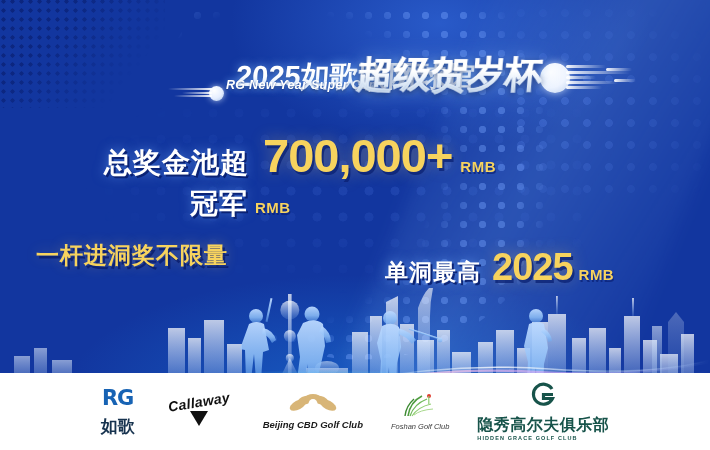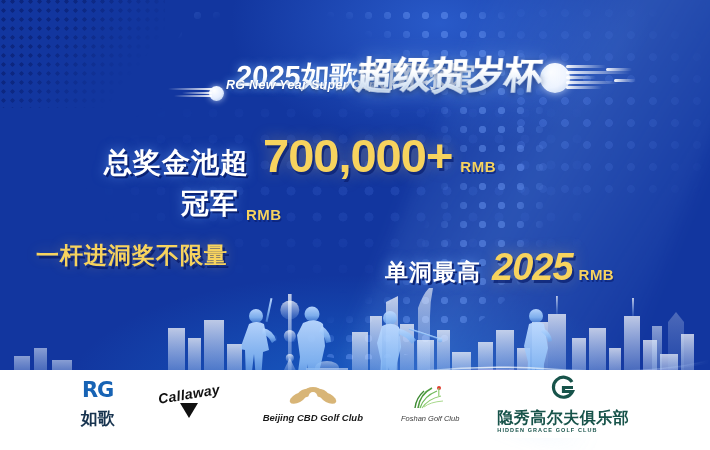--- a/index.html
+++ b/index.html
@@ -134,21 +134,21 @@
     text-shadow:2px 3px 0 rgba(10,32,115,.75), 0 0 16px rgba(255,215,110,.35);
   }
   .rmb {
     font-size:15px; font-weight:bold; color:#F7D35E; letter-spacing:.5px;
     text-shadow:1px 2px 0 rgba(10,32,115,.7);
   }
 
   #line1 { left:104px; top:128px;justify-content:flex-end; }
   #line1 .num-gold { font-size:47px; }
 
-  #line2 { left:181px; top:185px;align-items:flex-end; }
+  #line2 { left:190px; top:185px; }
   #line2 .num-gold { font-size:43px; }
 
   #line3 { left:36px; top:240px; }
   .cn-gold {
     font-size:23px; font-weight:bold; color:#F7D35E; letter-spacing:1px;
     text-shadow:2.5px 3px 0 rgba(10,30,110,.85), 0 0 14px rgba(255,210,100,.3);
   }
   #line3b { left:385px; top:246px; }
   #line3b .cn-white { font-size:23px; }
   #line3b .num-gold { font-size:38px; }
@@ -170,23 +170,23 @@
     background:linear-gradient(90deg, rgba(140,190,255,0.1) 0%, rgba(175,225,255,0.55) 22%, rgba(220,250,255,0.85) 46%, rgba(160,215,255,0.5) 70%, rgba(120,175,245,0.12) 100%);
     filter:blur(1.4px);
   }
   .swoosh {
     position:absolute; right:0; bottom:56px; width:360px; height:34px;
     overflow:hidden; pointer-events:none;
   }
 
   
   .sponsors {
-    position:absolute; left:0; bottom:12px; width:710px; height:68px;
+    position:absolute; left:0; bottom:0; width:710px; height:77px;
     background:#ffffff;
-    display:flex; align-items:center; justify-content:center; gap:38px;
+    display:flex; align-items:center; justify-content:center; gap:28px;
     padding:0 80px;
   }
   .logo { display:flex; flex-direction:column; align-items:center; justify-content:center; }
 
   .lg-rg { display:flex; align-items:center; gap:5px; }
   .lg-rg .mark { font-size:21px; font-weight:bold; color:#1763b4; letter-spacing:-1px; font-family:"DejaVu Sans",sans-serif; }
   .lg-rg .cn { font-size:17px; font-weight:bold; color:#17334f; }
 
   .lg-cal { position:relative; width:72px; height:40px; }
   .lg-cal .word {
@@ -260,21 +260,21 @@
   <div class="prize-ln" id="line2">
     <span class="cn-white">冠军</span>
     <span class="rmb" style="margin-left:7px;">RMB</span>
   </div>
 
   <div class="prize-ln" id="line3">
     <span class="cn-gold">一杆进洞奖不限量</span>
   </div>
   <div class="prize-ln" id="line3b">
     <span class="cn-white">单洞最高</span>
-    <span class="num-gold" style="margin-left:11px;font-style:italic;">2025</span>
+    <span class="num-gold" style="margin-left:11px;">2025</span>
     <span class="rmb" style="margin-left:6px;">RMB</span>
   </div>
 
   <div class="city">
     <svg width="710" height="120" viewBox="0 0 710 120" xmlns="http://www.w3.org/2000/svg">
       <defs>
         <linearGradient id="bg1" x1="0" y1="0" x2="0" y2="1">
           <stop offset="0%" stop-color="#ffffff" stop-opacity="0.72"></stop>
           <stop offset="55%" stop-color="#cfe2ff" stop-opacity="0.42"></stop>
           <stop offset="100%" stop-color="#9cc4f5" stop-opacity="0.16"></stop>

